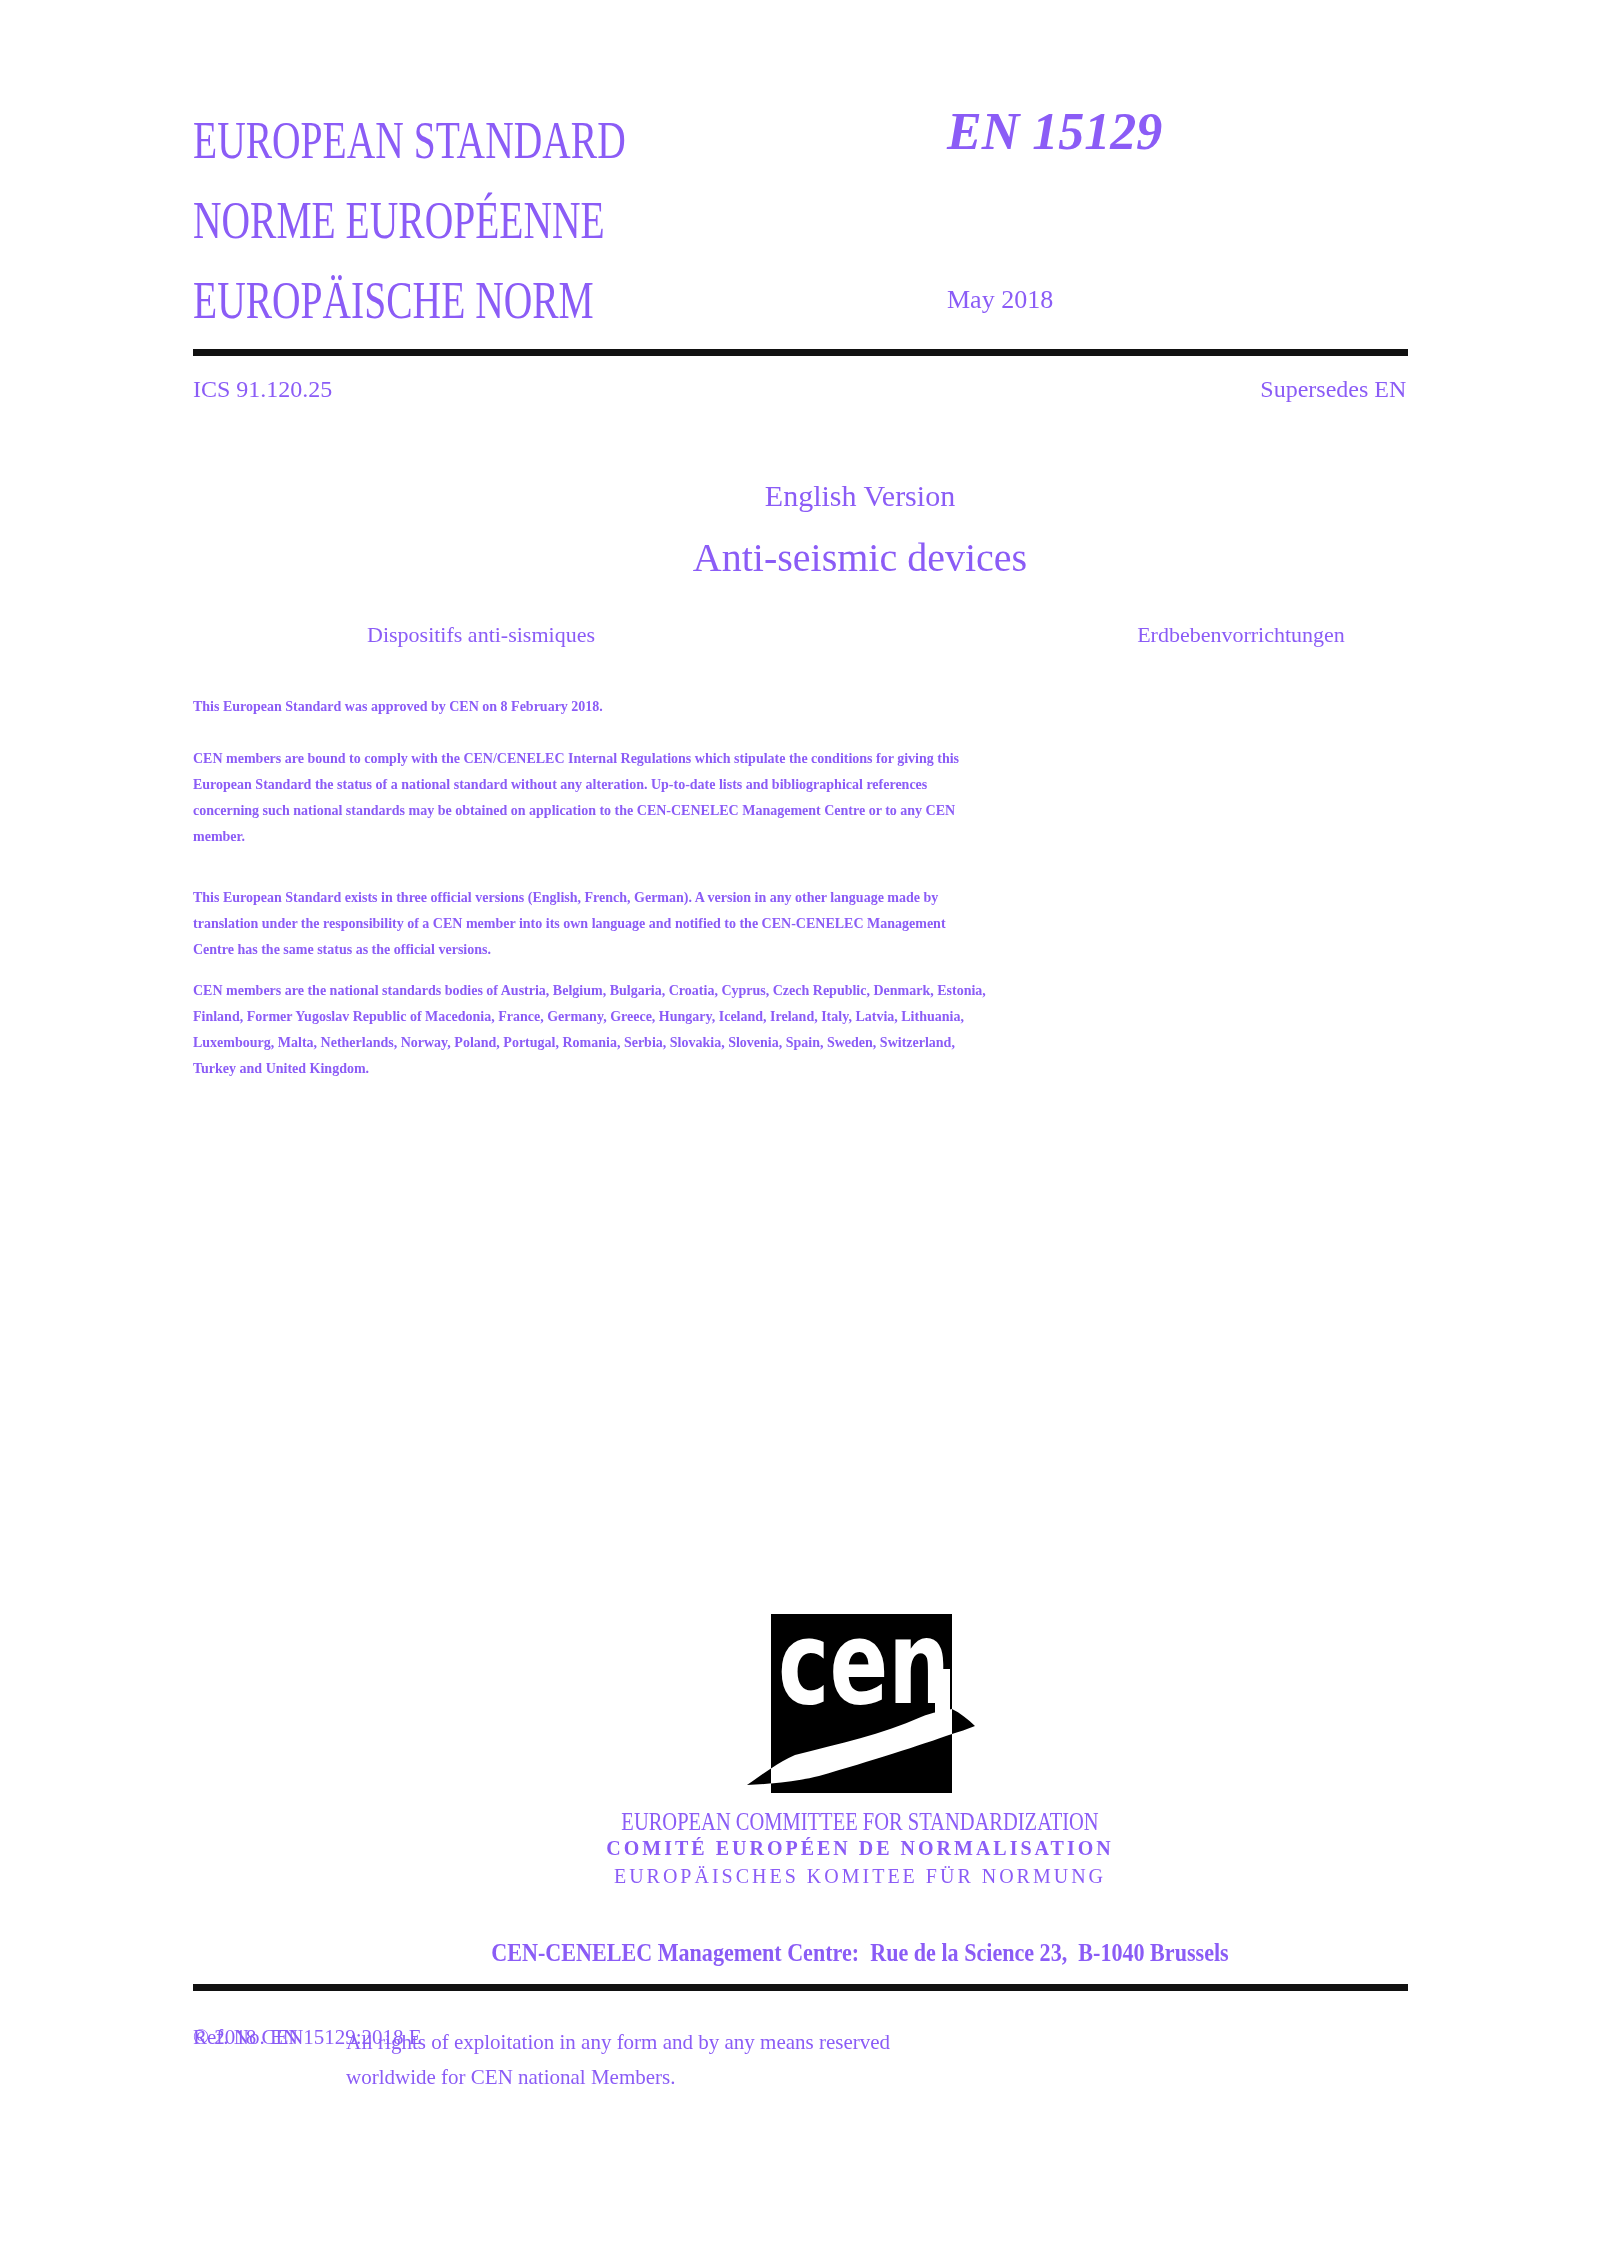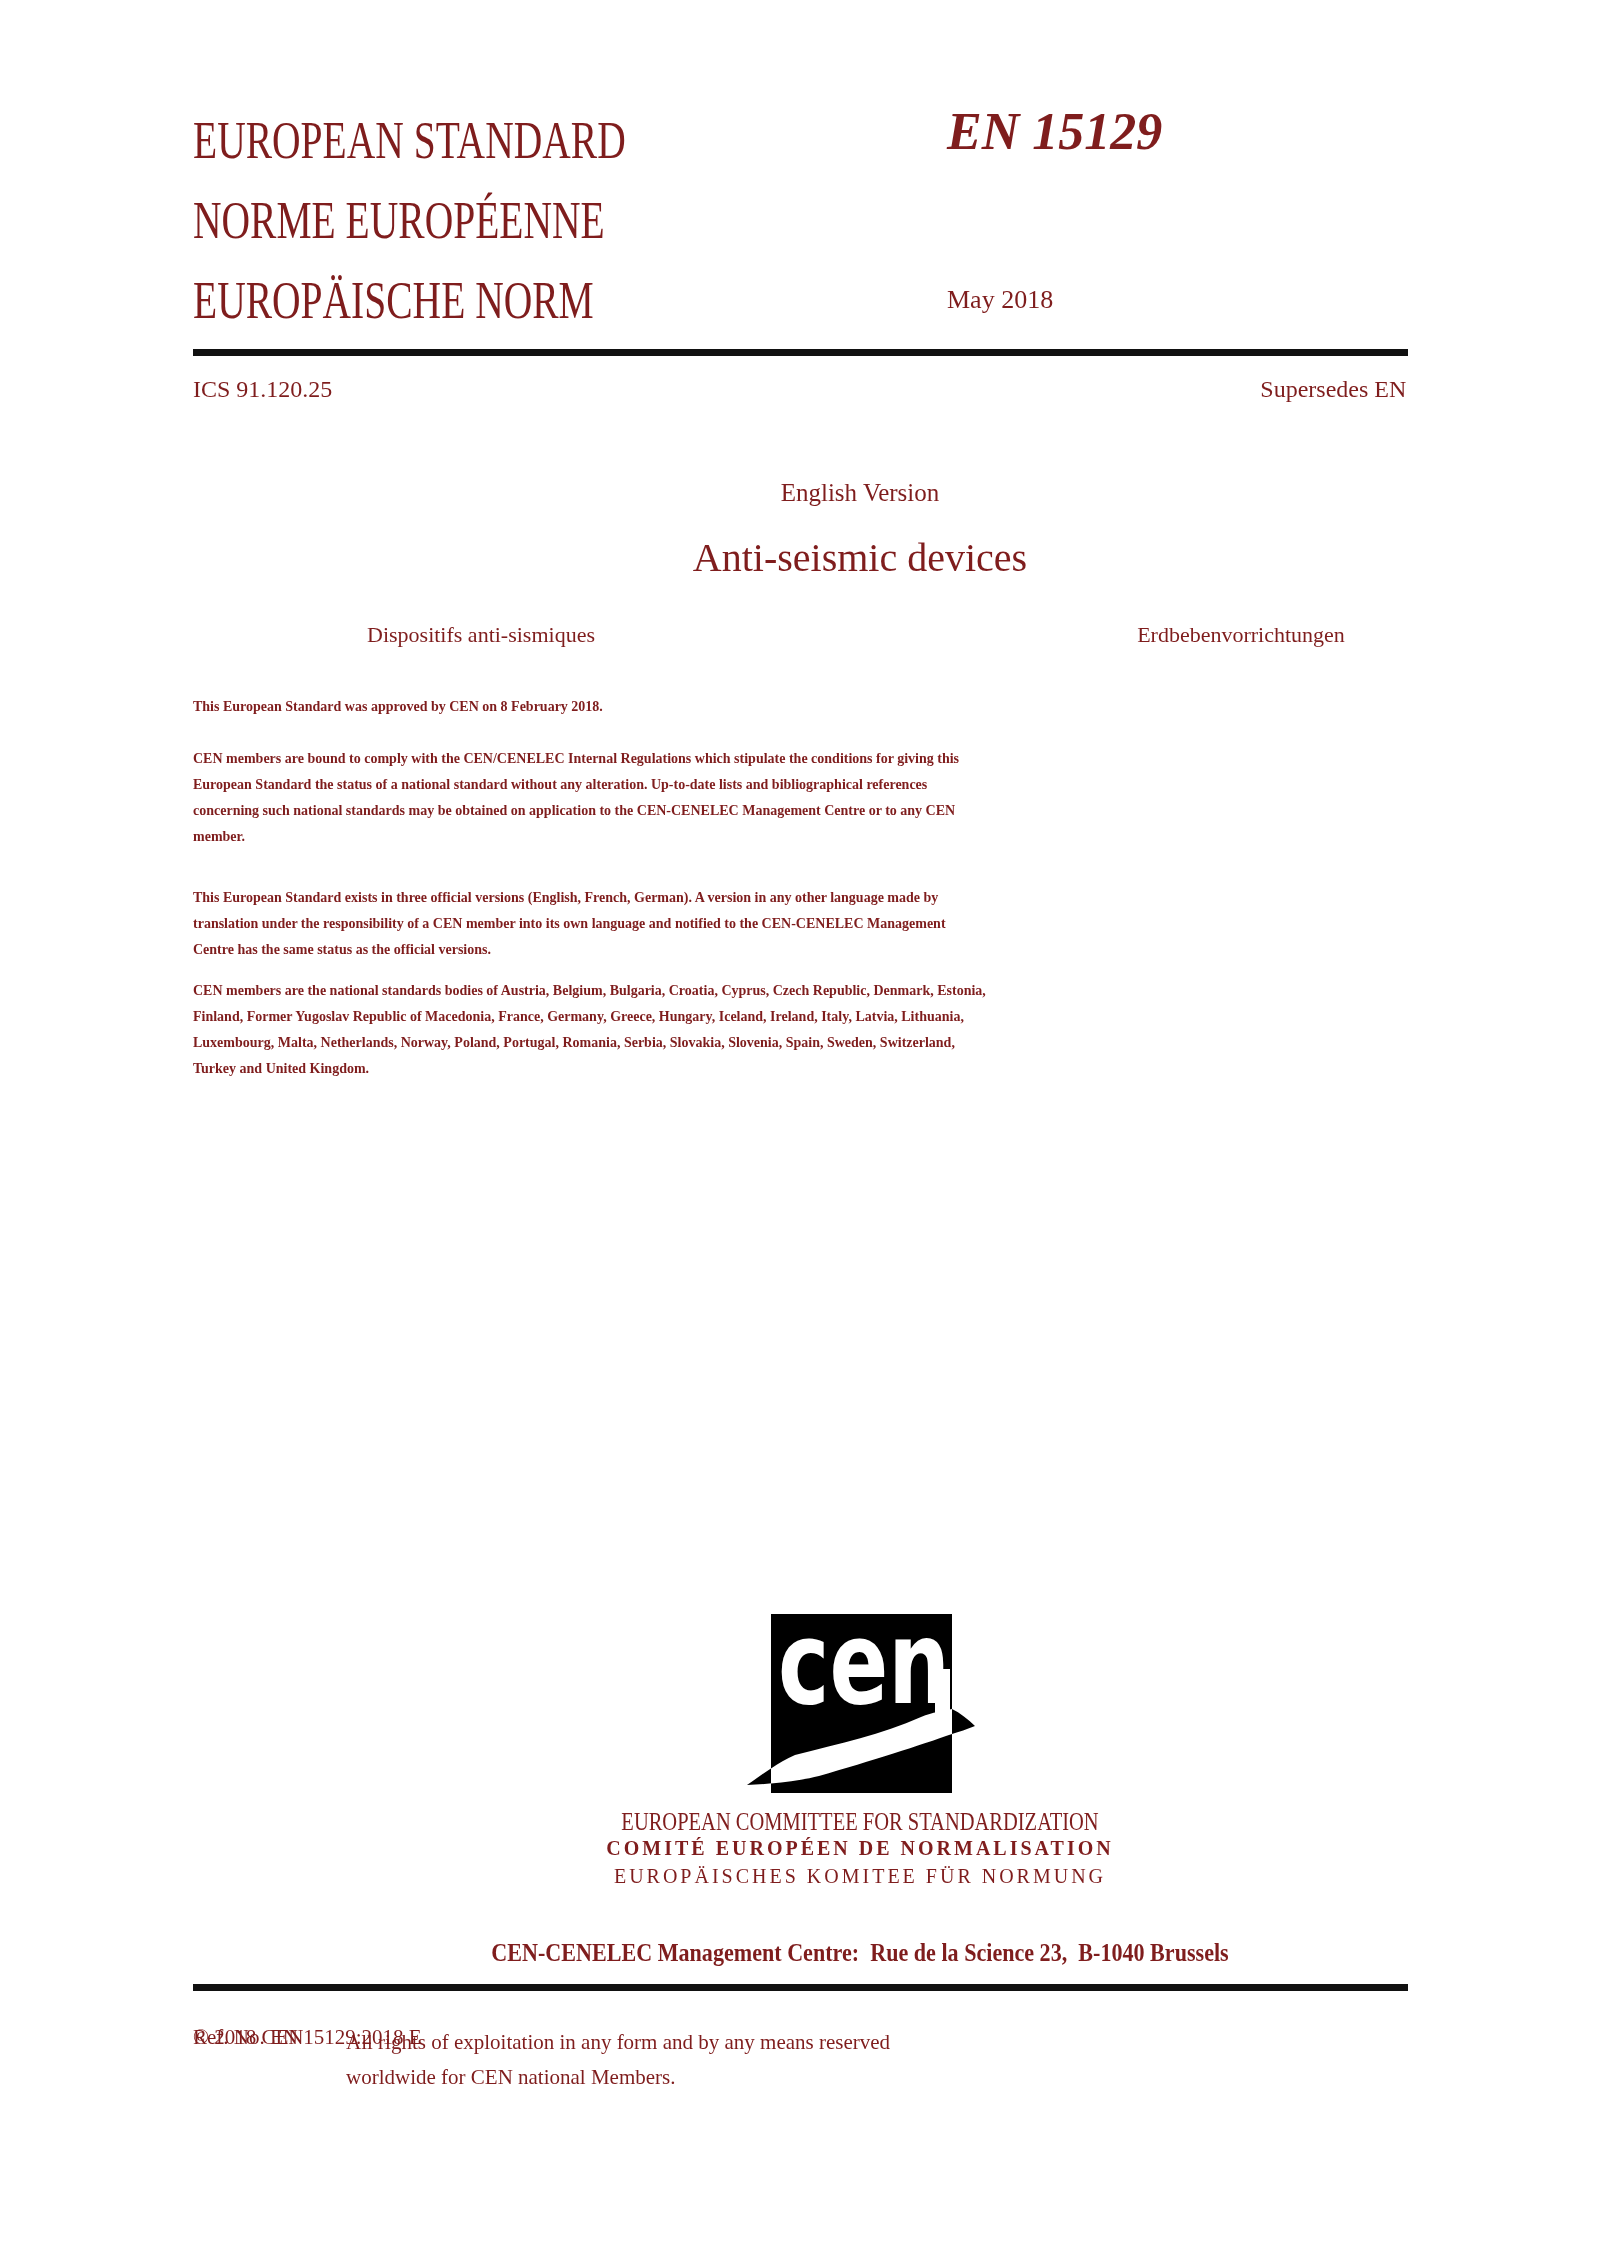--- a/index.html
+++ b/index.html
@@ -2,21 +2,21 @@
 <html><head>
 <meta charset="utf-8">
 <style>
   html, body { margin: 0; padding: 0; background: #ffffff; }
   .page {
     position: relative;
     width: 1408px;
     height: 2263px;
     background: #ffffff;
     font-family: "Liberation Serif", serif;
-    color: #7f1d1d;
+    color: #8b5cf6;
     overflow: hidden;
   }
   .abs { position: absolute; }
 
   
   .std-title {
     left: 193px;
     font-size: 52px;
     line-height: 60px;
     white-space: nowrap;
@@ -51,21 +51,21 @@
   .meta-row {
     left: 193px;
     top: 376px;
     width: 1334px;
     display: flex;
     justify-content: space-between;
     font-size: 24px;
   }
 
   .center-band { left: 193px; width: 1334px; text-align: center; }
-  .version-label { top: 479px; font-size: 25px; }
+  .version-label { top: 479px; font-size: 30px; }
   .doc-title { top: 534px; font-size: 40px; }
 
   .subtitle { top: 622px; font-size: 22px; text-align: center; }
   .subtitle-fr { left: 193px; width: 576px; }
   .subtitle-de { left: 953px; width: 576px; }
 
   .body-par {
     left: 193px;
     width: 1360px;
     font-size: 14px;

